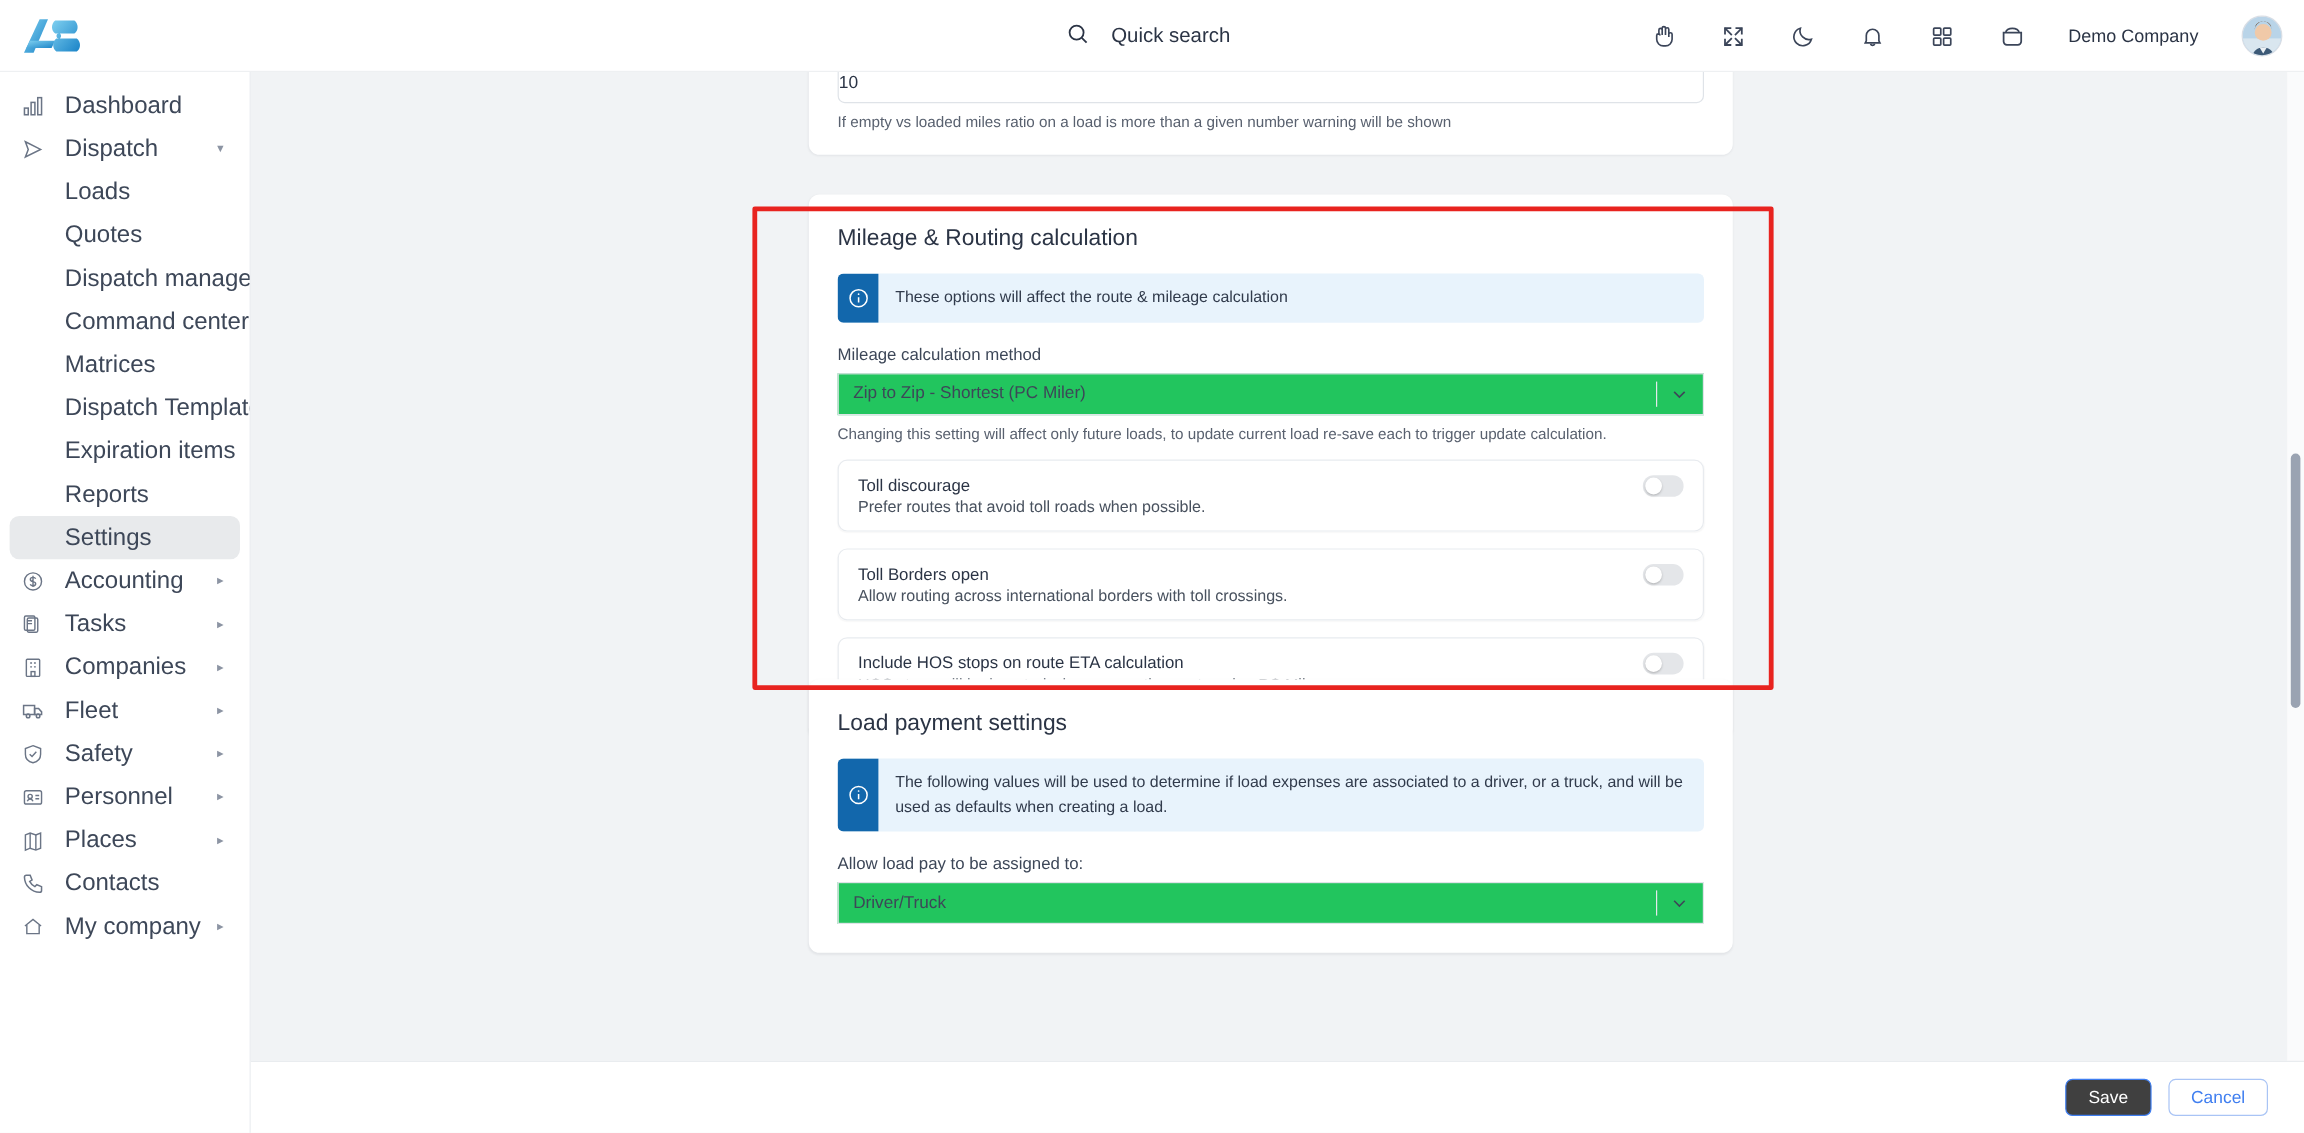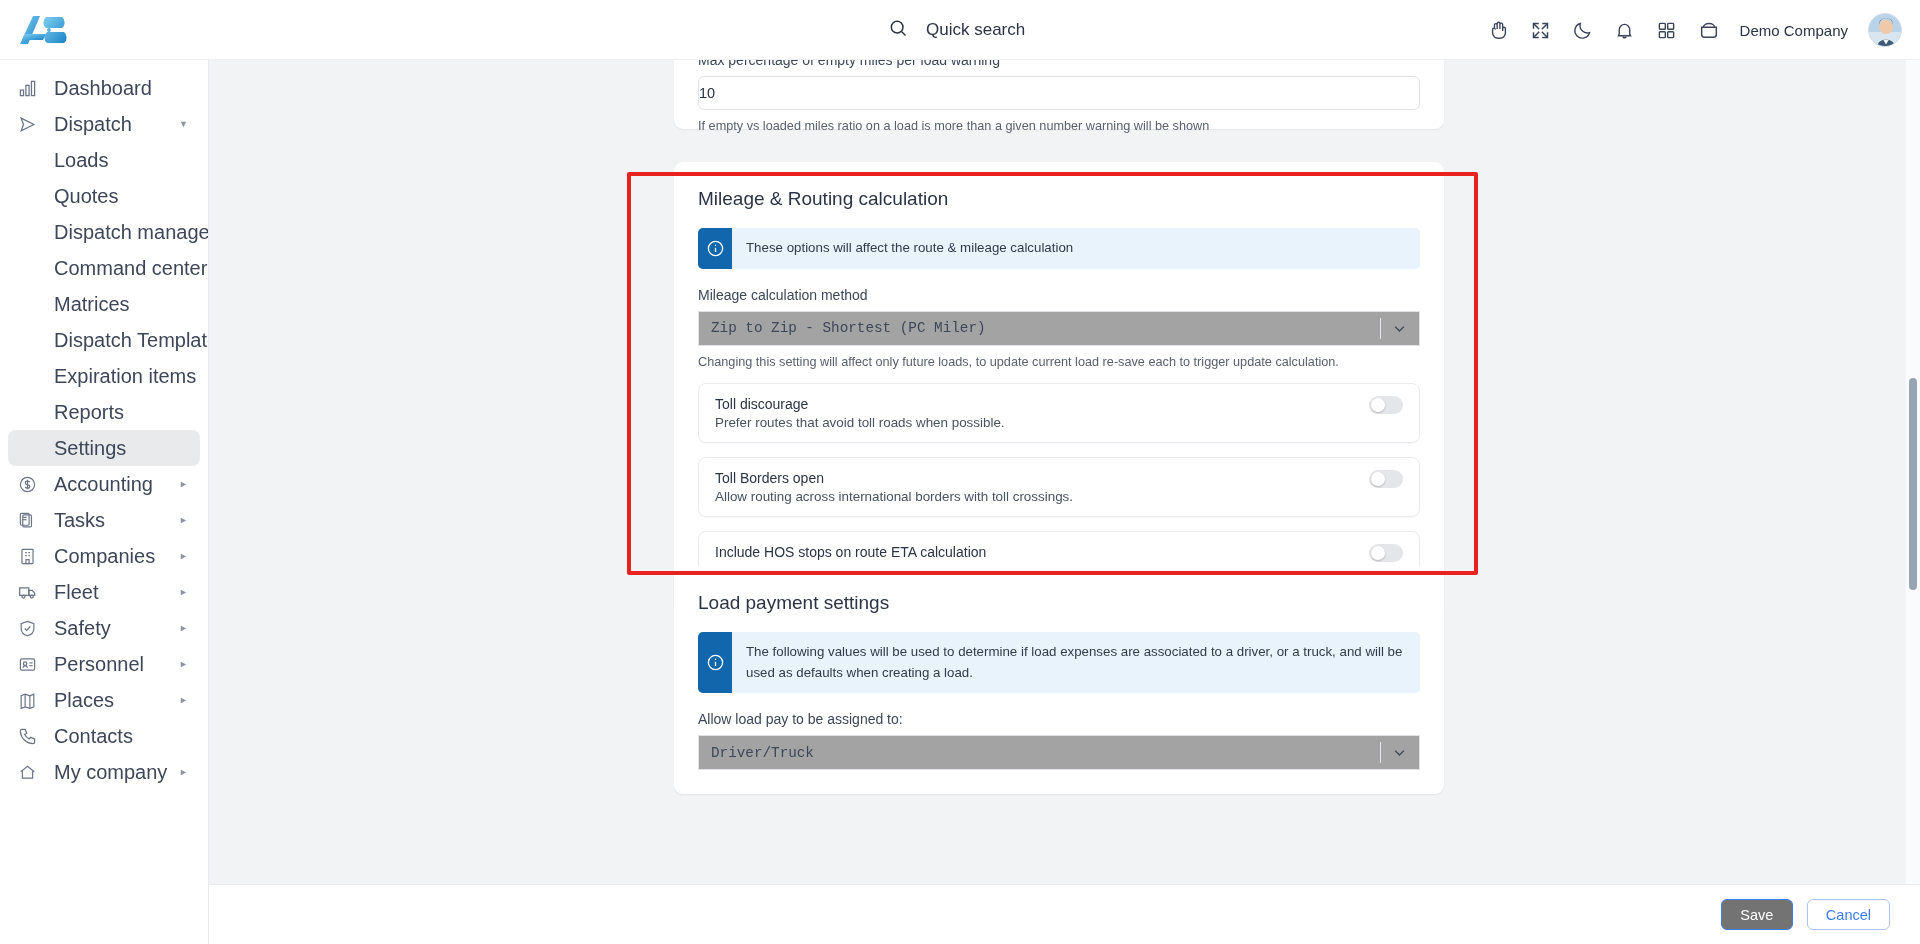--- a/index.html
+++ b/index.html
@@ -22,21 +22,21 @@
   }
   .quick-search {
     position: absolute; left: 888px; top: 0; height: 60px;
     display: flex; align-items: center; gap: 18px; cursor: pointer;
   }
   .quick-search .qs-label {
     font-size: 17px; color: #2b3445; font-weight: 400;
   }
   .top-right {
     position: absolute; right: 18px; top: 0; height: 60px;
-    display: flex; align-items: center; gap: 16px; text-align: center;
+    display: flex; align-items: center; gap: 32px; text-align: center;
   }
   .top-icon { width: 26px; height: 26px; display: flex; align-items: center;
     justify-content: center; cursor: pointer; color: #3b4559; }
   .company-name { font-size: 15px; color: #2b3445; margin-left: 2px; }
   .avatar {
     width: 34px; height: 34px; border-radius: 50%; overflow: hidden;
     margin-left: 4px; border: 1px solid #d9dee5; cursor: pointer;
     background: #cfe0ef;
   }
 
@@ -102,22 +102,22 @@
     width: 34px; min-width: 34px; background: #1267ac;
     display: flex; align-items: center; justify-content: center;
   }
   .info-text {
     font-size: 13.3px; color: #313b4c; padding: 10px 14px; line-height: 1.55;
     display: flex; align-items: center;
   }
 
   .select-box {
     position: relative; width: 100%; height: 35px;
-    border: 1px solid #dfe3e8; border-radius: 0; background: #a3a3a3;
-    display: flex; align-items: center; cursor: pointer; font-family: Liberation Mono, monospace;
+    border: 1px solid #dfe3e8; border-radius: 0; background: #22c55e;
+    display: flex; align-items: center; cursor: pointer;
   }
   .select-val { font-size: 14.3px; color: #3d4758; padding-left: 12px; }
   .select-sep {
     position: absolute; right: 38px; top: 6px; bottom: 6px; width: 1px;
     background: #e4e8ec;
   }
   .select-caret {
     position: absolute; right: 12px; color: #4a5costume; color: #3d4758;
     display: flex; align-items: center;
   }
@@ -162,21 +162,21 @@
     position: absolute; left: 209px; bottom: 0; width: 1711px; height: 60px;
     background: #ffffff; border-top: 1px solid #e9ecef;
     display: flex; align-items: center; justify-content: flex-end;
     padding-right: 30px; gap: 14px; z-index: 25;
   }
   .btn {
     height: 31px; min-width: 72px; border-radius: 6px; font-size: 14.5px;
     display: flex; align-items: center; justify-content: center;
     cursor: pointer; font-family: inherit; padding: 0 18px;
   }
-  .btn-primary { background: #737373; color: #ffffff; border: 1px solid #3f7ef0; }
+  .btn-primary { background: #404040; color: #ffffff; border: 1px solid #3f7ef0; }
   .btn-secondary { background: #ffffff; color: #3f7ef0; border: 1px solid #a9c4f5; }
 </style>
 </head>
 <body>
 
 <div class="topbar">
   <div class="logo-wrap">
     <svg width="60" height="36" viewBox="0 0 60 36">
       <defs>
         <linearGradient id="lg" x1="0" y1="0" x2="1" y2="1">
@@ -416,21 +416,20 @@
     <span class="nav-label">My company</span>
     <span class="nav-arrow">►</span>
   </div>
 </div>
 
 <div class="main">
 
   <div class="content-col">
 
     <div class="card" style="position:absolute; top:-66px; padding-top:58px; height:135px;">
-      <div class="field-label">Max percentage of empty miles per load warning</div>
       <input class="text-input" value="10" style="">
       <div class="helper">If empty vs loaded miles ratio on a load is more than a given number warning will be shown</div>
     </div>
 
     <div class="card" style="position:absolute; top:102px;">
       <div class="card-title">Mileage &amp; Routing calculation</div>
 
       <div class="info-banner">
         <div class="info-icon-box">
           <svg width="19" height="19" viewBox="0 0 24 24" fill="none" stroke="#ffffff" stroke-width="1.6">

